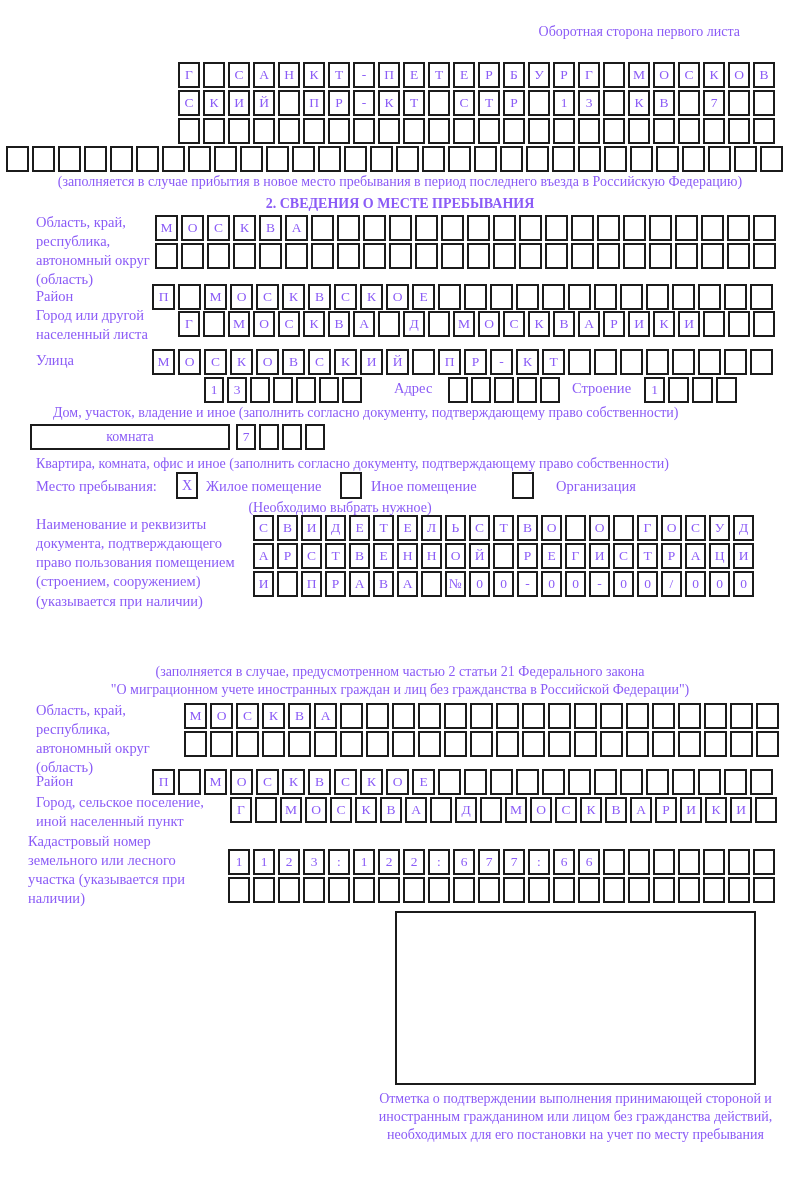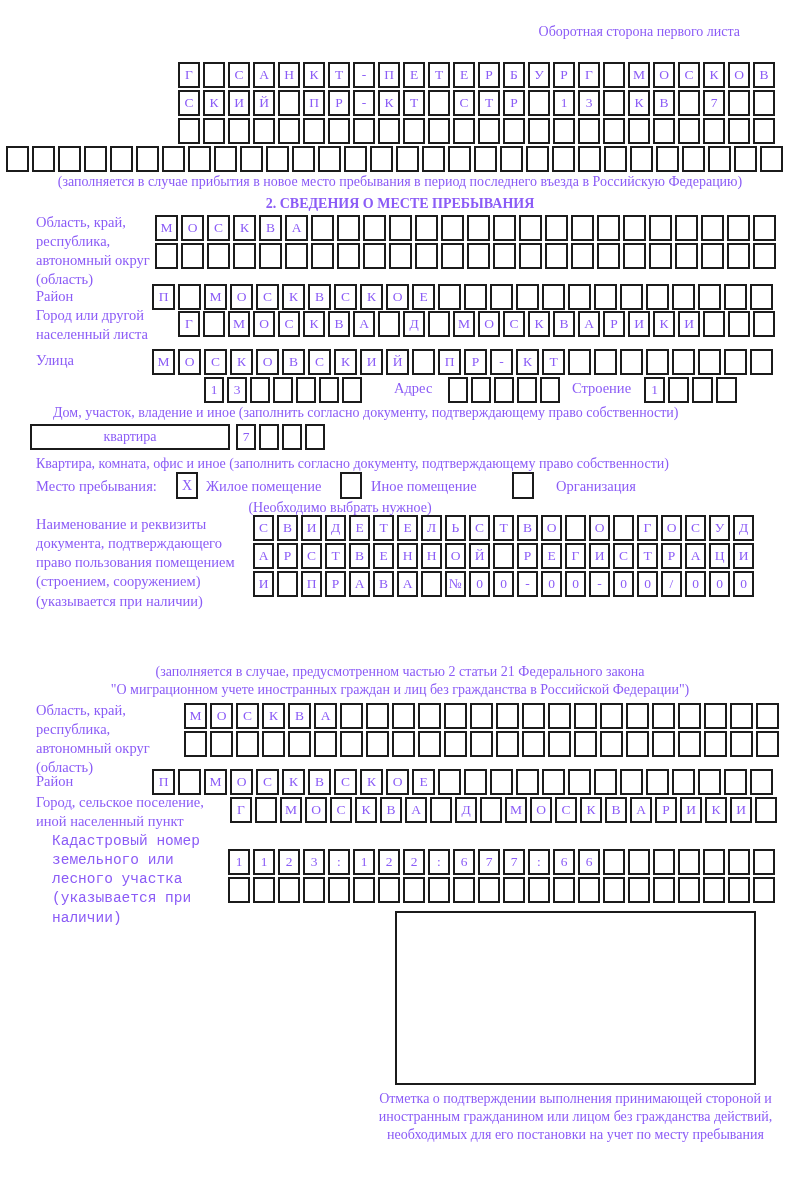--- a/index.html
+++ b/index.html
@@ -304,21 +304,21 @@
     </div>
   <div class="abs lbl" style="top:379px;left:572px;text-align:center;">Строение</div>
   <div class="abs cells p24" style="top:377px;left:644px;">
       <span class="cell">1</span>
       <span class="cell"></span>
       <span class="cell"></span>
       <span class="cell"></span>
     </div>
   <div class="abs note" style="top:405px;left:24px;width:730px;margin-left:29px;">Дом, участок, владение и иное (заполнить согласно документу, подтверждающему право собственности)</div>
 
-  <div class="abs bigbox" style="top:424px;left:30px;width:200px;">квартира</div>
+  <div class="abs bigbox" style="top:424px;left:30px;width:200px;">комната</div>
   <div class="abs cells p23" style="top:424px;left:236px;">
       <span class="cell">7</span>
       <span class="cell"></span>
       <span class="cell"></span>
       <span class="cell"></span>
     </div>
   <div class="abs note" style="top:456px;left:36px;width:730px;">Квартира, комната, офис и иное (заполнить согласно документу, подтверждающему право собственности)</div>
 
   <div class="abs lbl" style="top:477px;left:36px;text-align:right;">Место пребывания:</div>
   <div class="abs checkbox" style="top:472px;left:176px;">X</div>
@@ -502,21 +502,21 @@
       <span class="cell">К</span>
       <span class="cell">В</span>
       <span class="cell">А</span>
       <span class="cell">Р</span>
       <span class="cell">И</span>
       <span class="cell">К</span>
       <span class="cell">И</span>
       <span class="cell"></span>
     </div>
 
-  <div class="abs lbl" style="top:832px;left:52px;width:180px;font-family:Liberation Mono, monospace;">Кадастровый номер земельного или лесного участка (указывается при наличии)</div>
+  <div class="abs lbl" style="top:832px;left:28px;width:180px;">Кадастровый номер земельного или лесного участка (указывается при наличии)</div>
   <div class="abs cells p25" style="top:849px;left:228px;">
       <span class="cell">1</span>
       <span class="cell">1</span>
       <span class="cell">2</span>
       <span class="cell">3</span>
       <span class="cell">:</span>
       <span class="cell">1</span>
       <span class="cell">2</span>
       <span class="cell">2</span>
       <span class="cell">:</span>

